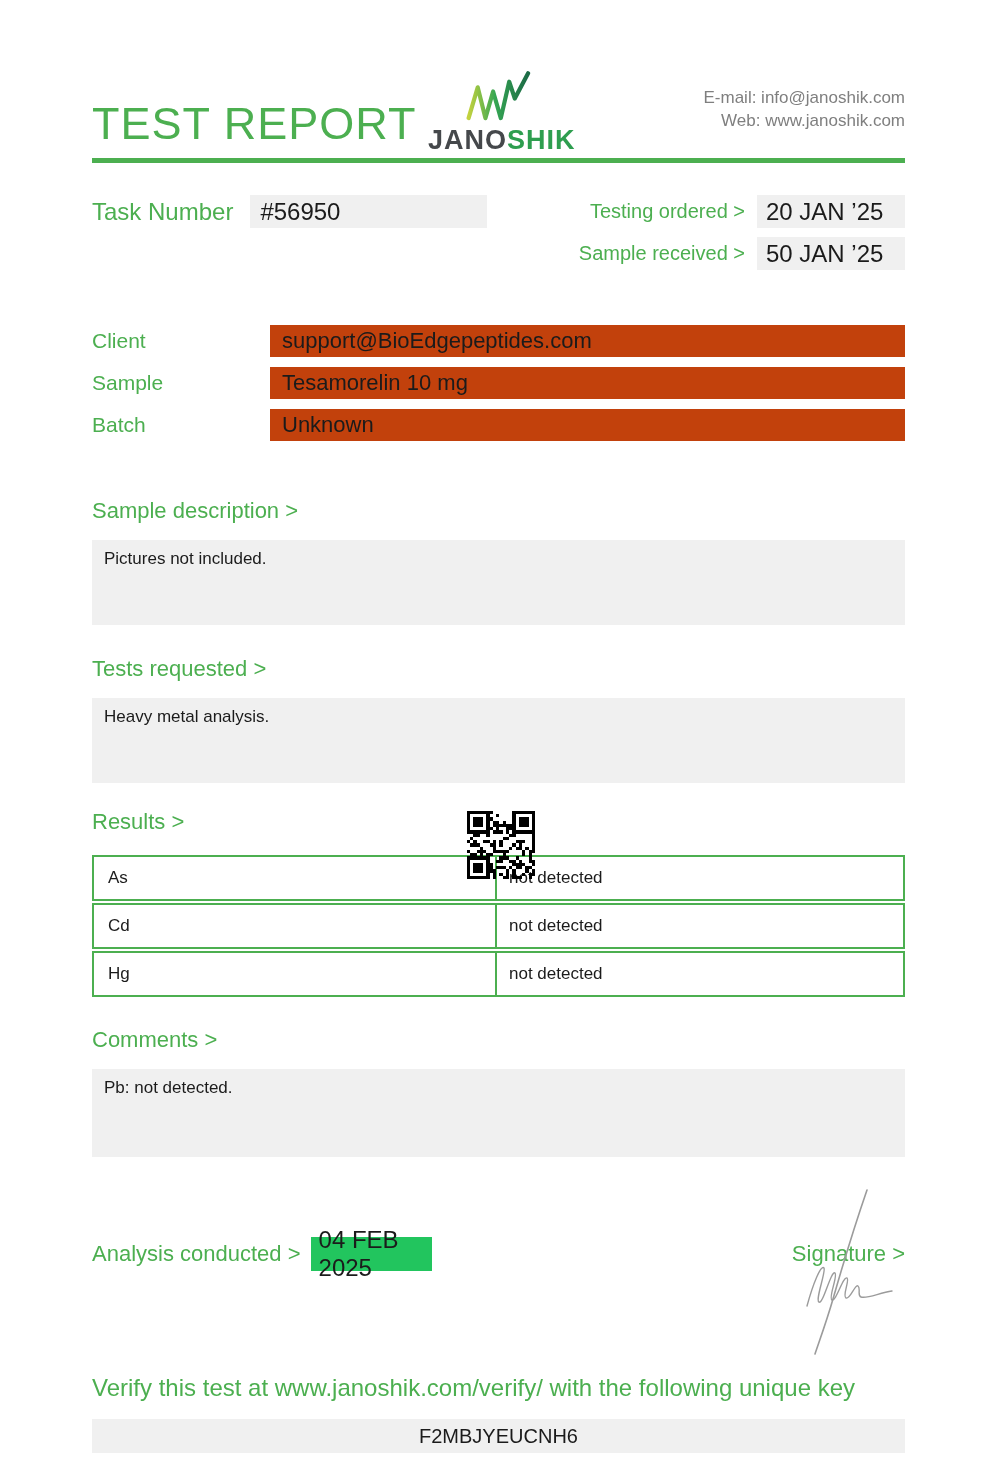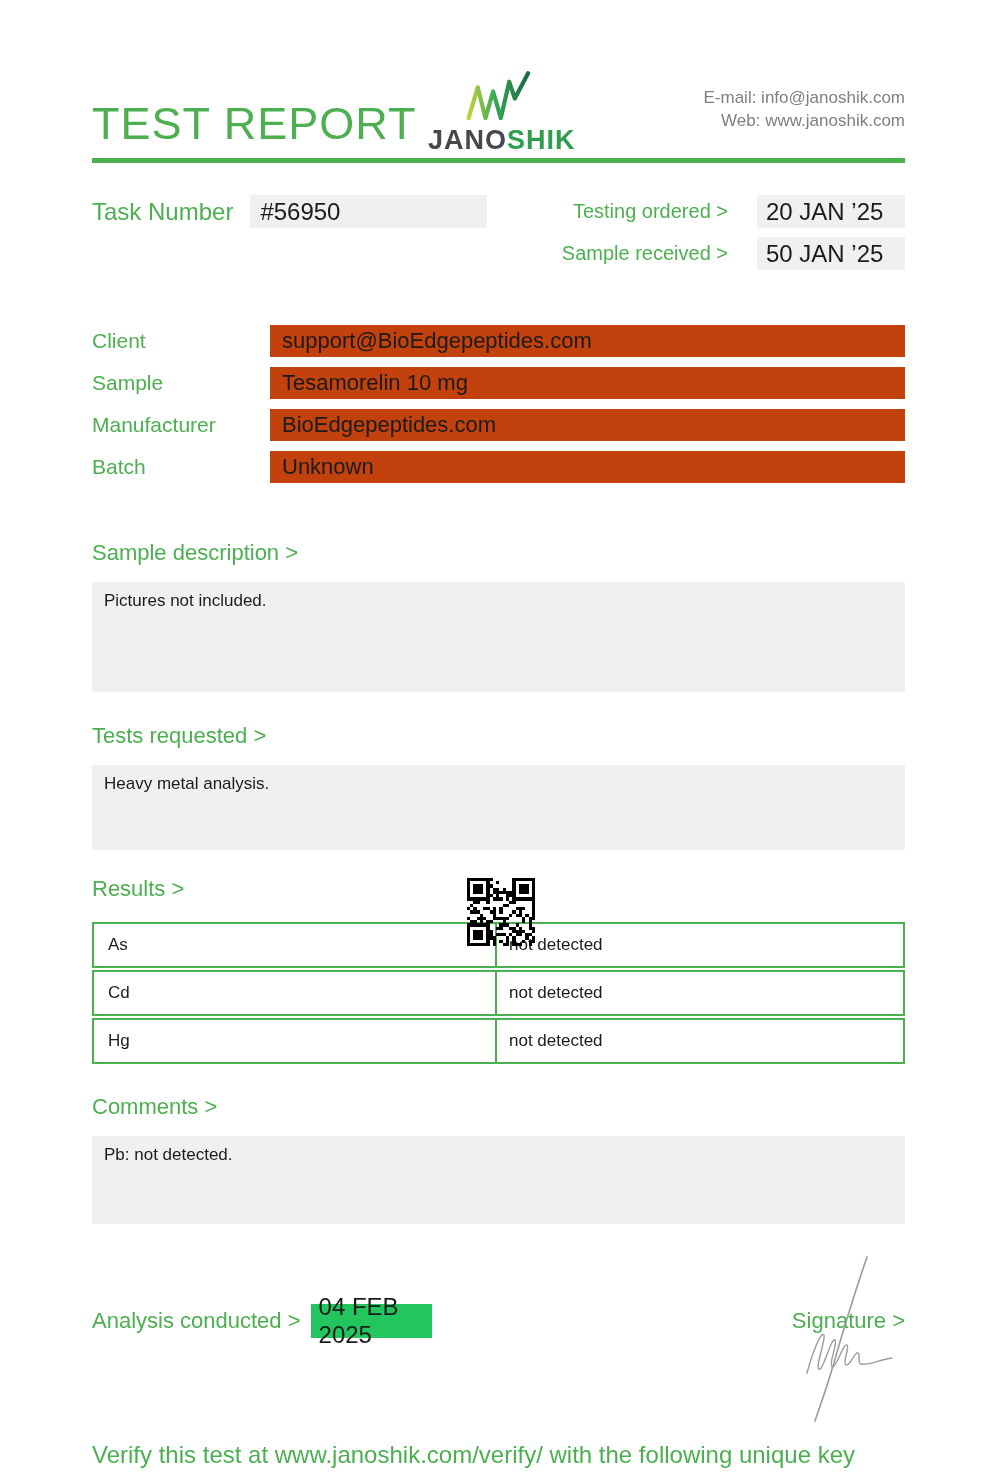--- a/index.html
+++ b/index.html
@@ -28,35 +28,35 @@
   .contact { position:absolute; right:0; bottom:26px; text-align:right; font-size:17px; line-height:23px; color:#7f7f7f; }
 
   .rule { height:5px; background:#4caf50; }
 
   
   .task-section { margin-top:32px; display:flex; justify-content:space-between; }
   .task-left { display:flex; align-items:center; height:33px; }
   .task-label { font-size:24px; color:#4caf50; margin-right:17px; white-space:nowrap; }
   .task-number-box { width:237px; height:33px; background:#f0f0f0; font-size:24px; display:flex; align-items:center; padding-left:10px; color:#1b1b1b; }
   .task-right { display:flex; flex-direction:column; gap:9px; }
-  .task-right-row { display:flex; align-items:center; justify-content:flex-end; gap:29px; height:33px;text-align:center; }
+  .task-right-row { display:flex; align-items:center; justify-content:flex-end; gap:12px; height:33px;text-align:center; }
   .task-right-label { font-size:20px; color:#4caf50; white-space:nowrap; }
   .date-box { width:148px; height:33px; background:#f0f0f0; font-size:24px; display:flex; align-items:center; padding-left:9px; color:#1b1b1b; }
 
   
   .info-section { margin-top:55px; }
   .info-row { display:flex; align-items:center; margin-bottom:10px; height:32px; }
   .info-label { width:178px; font-size:21px; color:#4caf50; flex:0 0 178px; }
   .info-value { flex:1; height:32px; background:#c2410c; font-size:22px; display:flex; align-items:center; padding-left:12px; color:#1b1b1b; }
 
   
   .section-label { font-size:22px; color:#4caf50; line-height:26px; }
   .gray-box { background:#f0f0f0; font-size:17px; color:#1b1b1b; padding:9px 12px; }
   .lbl-sample { margin-top:57px; }
-  .box-sample { margin-top:16px; height:110px; }
+  .box-sample { margin-top:16px; height:85px; }
   .lbl-tests  { margin-top:31px; }
   .box-tests  { margin-top:16px; height:85px; }
   .lbl-comments { margin-top:30px; }
   .box-comments { margin-top:16px; height:88px; }
 
   
   .results-section { position:relative; }
   .qr { position:absolute; top:2px; left:375px; width:68px; height:68px; }
   .lbl-results { margin-top:26px; }
   .results-table { margin-top:20px; }
@@ -123,24 +123,20 @@
     </div>
 
     <div class="info-section">
       <div class="info-row">
         <span class="info-label">Client</span>
         <span class="info-value">support@BioEdgepeptides.com</span>
       </div>
       <div class="info-row">
         <span class="info-label">Sample</span>
         <span class="info-value">Tesamorelin 10 mg</span>
-      </div>
-      <div class="info-row">
-        <span class="info-label">Manufacturer</span>
-        <span class="info-value">BioEdgepeptides.com</span>
       </div>
       <div class="info-row">
         <span class="info-label">Batch</span>
         <span class="info-value">Unknown</span>
       </div>
     </div>
 
     <div class="section-label lbl-sample">Sample description &gt;</div>
     <div class="gray-box box-sample">Pictures not included.</div>
 

